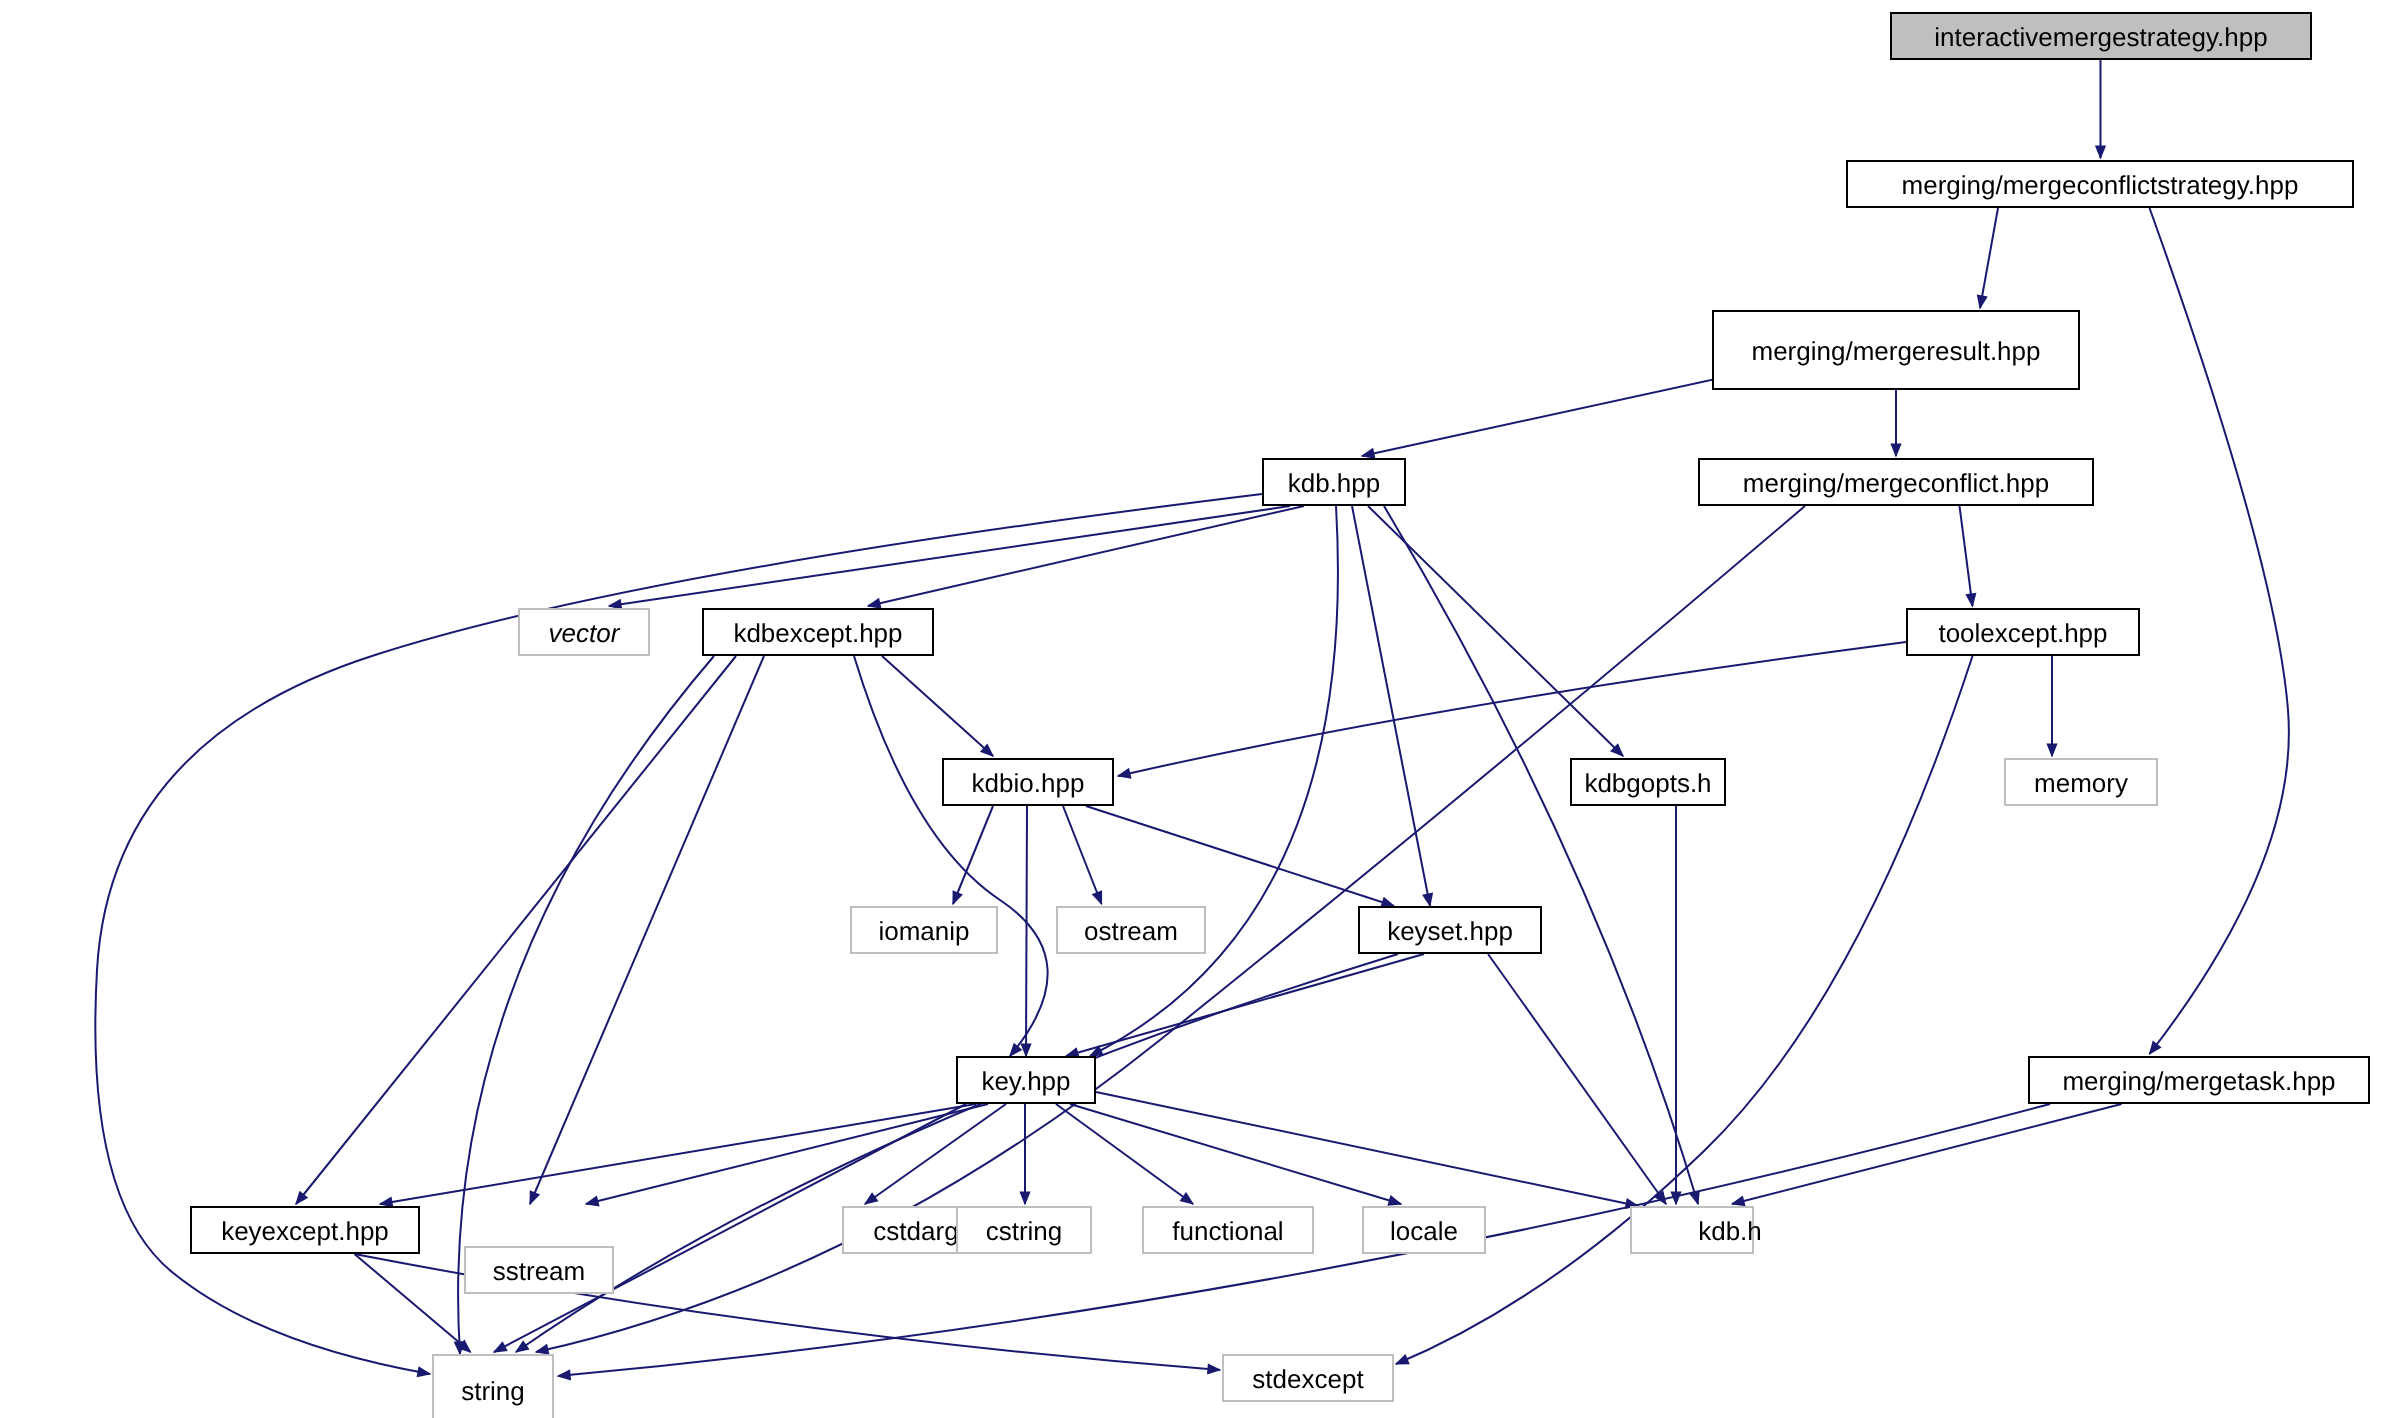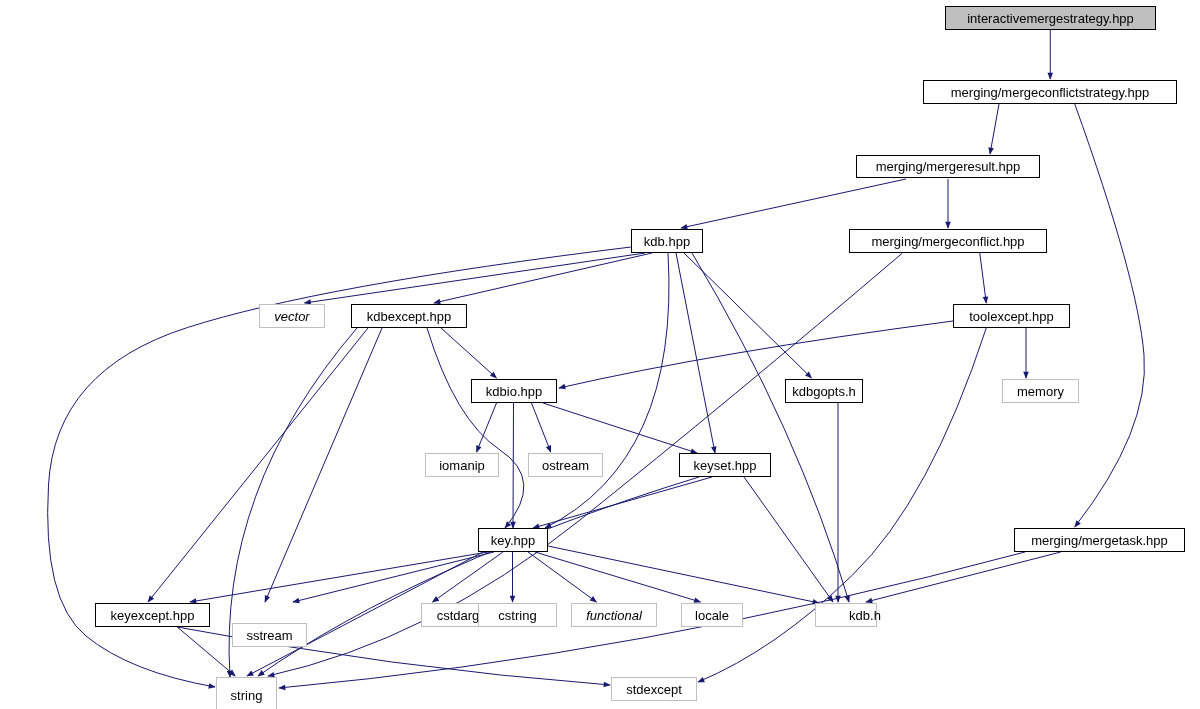--- a/index.html
+++ b/index.html
@@ -69,36 +69,36 @@
       <path d="M535 552 L700.5 602" class="edge" marker-end="url(#arrow)"></path>
       <path d="M548 546 L819 603" class="edge" marker-end="url(#arrow)"></path>
       <path d="M483 552 L247 676" class="edge" marker-end="url(#arrow)"></path>
       <path d="M177.25 627 L235.25 676" class="edge" marker-end="url(#arrow)"></path>
       <path d="M177.25 627 Q390 668 610 685" class="edge" marker-end="url(#arrow)"></path>
       <path d="M1060.75 552 L866 602" class="edge" marker-end="url(#arrow)"></path>
       <path d="M1025 552 Q640 655 279 688" class="edge" marker-end="url(#arrow)"></path>
     </svg>
 <div class="node current" style="left: 945px; top: 6px; width: 211px; height: 24px;">interactivemergestrategy.hpp</div>
     <div class="node doc" style="left: 923px; top: 80px; width: 254px; height: 24px;">merging/mergeconflictstrategy.hpp</div>
-    <div class="node doc" style="left: 856px; top: 155px; width: 184px; height: 23px;">merging/mergeresult.hpp</div>
+    <div class="node doc" style="left: 856px; top: 155px; width: 184px; height: 40px;">merging/mergeresult.hpp</div>
     <div class="node doc" style="left: 631px; top: 229px; width: 72px; height: 24px;">kdb.hpp</div>
     <div class="node doc" style="left: 849px; top: 229px; width: 198px; height: 24px; text-align: right;">merging/mergeconflict.hpp</div>
     <div class="node ext" style="left: 259px; top: 304px; width: 66px; height: 24px; font-style: italic;">vector</div>
     <div class="node doc" style="left: 351px; top: 304px; width: 116px; height: 24px;">kdbexcept.hpp</div>
     <div class="node doc" style="left: 953px; top: 304px; width: 117px; height: 24px;">toolexcept.hpp</div>
     <div class="node doc" style="left: 471px; top: 379px; width: 86px; height: 24px;">kdbio.hpp</div>
     <div class="node doc" style="left: 785px; top: 379px; width: 78px; height: 24px;">kdbgopts.h</div>
     <div class="node ext" style="left: 1002px; top: 379px; width: 77px; height: 24px;">memory</div>
     <div class="node ext" style="left: 425px; top: 453px; width: 74px; height: 24px;">iomanip</div>
     <div class="node ext" style="left: 528px; top: 453px; width: 75px; height: 24px;">ostream</div>
     <div class="node doc" style="left: 679px; top: 453px; width: 92px; height: 24px;">keyset.hpp</div>
     <div class="node doc" style="left: 478px; top: 528px; width: 70px; height: 24px;">key.hpp</div>
     <div class="node doc" style="left: 1014px; top: 528px; width: 171px; height: 24px;">merging/mergetask.hpp</div>
     <div class="node doc" style="left: 95px; top: 603px; width: 115px; height: 24px;">keyexcept.hpp</div>
     <div class="node ext" style="left: 232px; top: 603px; width: 75px; height: 24px; margin-top: 20px;">sstream</div>
     <div class="node ext" style="left: 381px; top: 603px; width: 74px; height: 24px; margin-left: 40px;">cstdarg</div>
-    <div class="node ext" style="left: 478px; top: 603px; width: 79px; height: 24px;">cstring</div>
-    <div class="node ext" style="left: 571px; top: 603px; width: 86px; height: 24px; font-style: italic;">functional</div>
+    <div class="node ext" style="left: 478px; top: 603px; width: 68px; height: 24px;">cstring</div>
+    <div class="node ext" style="left: 571px; top: 603px; width: 86px; height: 24px;">functional</div>
     <div class="node ext" style="left: 681px; top: 603px; width: 62px; height: 24px;">locale</div>
     <div class="node ext" style="left: 815px; top: 603px; width: 62px; height: 24px; padding-left: 40px;">kdb.h</div>
     <div class="node ext" style="left: 216px; top: 677px; width: 61px; height: 36px;">string</div>
     <div class="node ext" style="left: 611px; top: 677px; width: 86px; height: 24px;">stdexcept</div>
   </div>
 
 </body></html>

